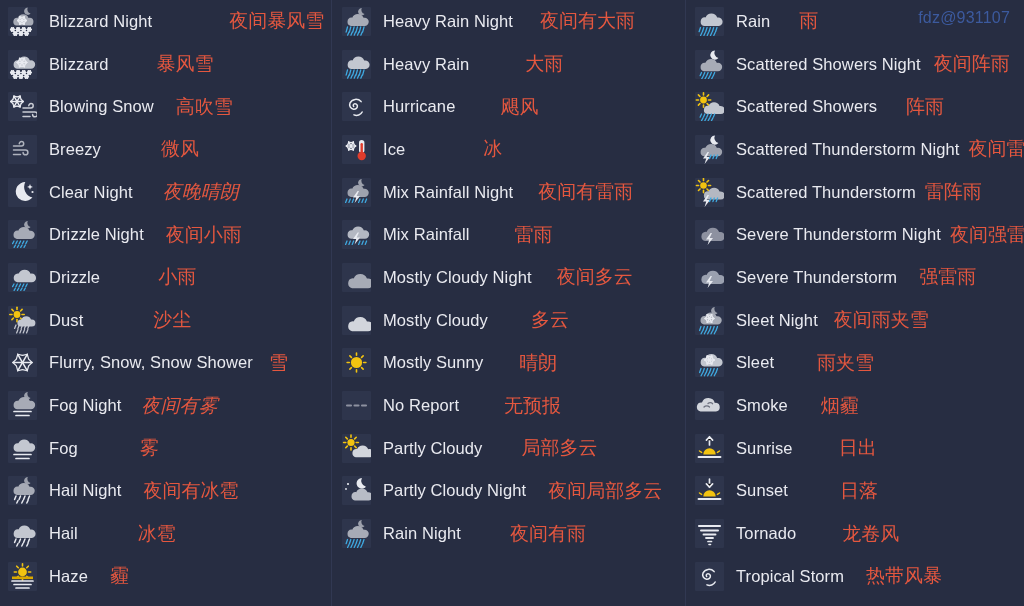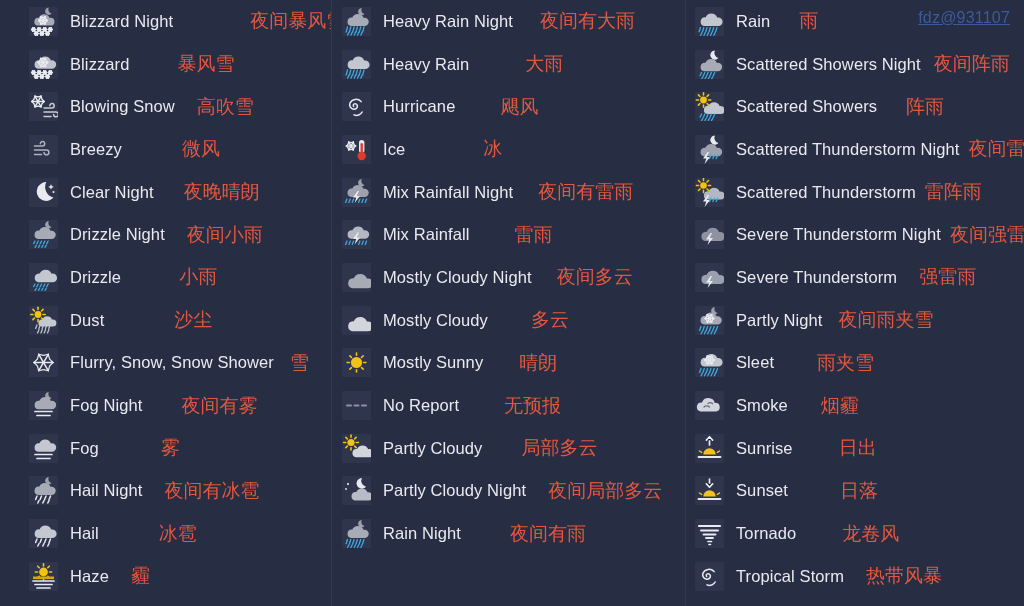--- a/index.html
+++ b/index.html
@@ -28,21 +28,21 @@
   .col-2{width:339px;border-left:1px solid #313852;}
 
   .row{
     position:relative;
     height:42.7px;
     display:flex;
     align-items:center;
     box-sizing:border-box;
     white-space:nowrap;
   }
-  .col-0 .row{padding-left:29px;}
+  .col-0 .row{padding-left:8px;}
   .col-1 .row{padding-left:10px;}
   .col-2 .row{padding-left:9px;}
 
   .iconbox{
     flex:0 0 auto;
     width:29px;height:29px;
     background:#2E354C;
     border-radius:1px;
     position:relative;
     display:flex;align-items:center;justify-content:center;
@@ -64,21 +64,20 @@
     font-family:"DejaVu Sans","Liberation Sans",sans-serif;
   }
 
   #watermark{
     position:absolute;
     right:14px;top:9px;
     color:#3C5A9E;
     font-size:16px;
     letter-spacing:.2px;
     z-index:5;
-    text-decoration:underline;
   }
 </style>
 </head>
 <body>
 
 <div id="board">
   <div class="column col-0">
       <div class="row">
         <span class="iconbox">
           <svg width="29" height="29" viewBox="0 0 29 29">
@@ -381,21 +380,21 @@
       </div>
       <div class="row">
         <span class="iconbox">
           <svg width="29" height="29" viewBox="0 0 29 29">
             <path transform="translate(5,4) scale(1.28)" fill="#E8EAF0" d="M9.6 0a7.4 7.4 0 1 0 5.6 12.2A8.6 8.6 0 0 1 9.6 0z"></path>
             <path fill="#E8EAF0" d="M22 6l.8 2.1 2.1.8-2.1.8L22 11.8l-.8-2.1-2.1-.8 2.1-.8z"></path>
             <circle cx="24.5" cy="14" r="1.1" fill="#E8EAF0"></circle>
           </svg>
         </span>
         <span class="en">Clear Night</span>
-        <span class="zh" style="margin-left: 30px;">夜晚晴朗</span>
+        <span class="zh" style="margin-left: 30px; font-style: italic;">夜晚晴朗</span>
       </div>
       <div class="row">
         <span class="iconbox">
           <svg width="29" height="29" viewBox="0 0 29 29">
             <path transform="translate(15,1) scale(0.5)" fill="#9CA0AC" d="M9.6 0a7.4 7.4 0 1 0 5.6 12.2A8.6 8.6 0 0 1 9.6 0z"></path>
             <path transform="translate(1.5,3) scale(1.18)" fill="#A7ABB6" d="M6.2 13.5a3.6 3.6 0 0 1 .5-7.1c.2 0 .5 0 .7.1A5.2 5.2 0 0 1 17 6.6a3.1 3.1 0 0 1 .9-.1 3.5 3.5 0 0 1 0 7z"></path>
             <line x1="6" y1="21" x2="4.6" y2="23.6" stroke="#3FA9E0" stroke-width="1.3" stroke-linecap="round"></line>
             <line x1="9.3" y1="21" x2="7.9" y2="23.6" stroke="#3FA9E0" stroke-width="1.3" stroke-linecap="round"></line>
             <line x1="12.6" y1="21" x2="11.2" y2="23.6" stroke="#3FA9E0" stroke-width="1.3" stroke-linecap="round"></line>
             <line x1="15.899999999999999" y1="21" x2="14.499999999999998" y2="23.6" stroke="#3FA9E0" stroke-width="1.3" stroke-linecap="round"></line>
@@ -484,21 +483,21 @@
           <svg width="29" height="29" viewBox="0 0 29 29">
             <path transform="translate(15,1) scale(0.5)" fill="#9CA0AC" d="M9.6 0a7.4 7.4 0 1 0 5.6 12.2A8.6 8.6 0 0 1 9.6 0z"></path>
             <path transform="translate(1.5,2) scale(1.2)" fill="#A7ABB6" d="M6.2 13.5a3.6 3.6 0 0 1 .5-7.1c.2 0 .5 0 .7.1A5.2 5.2 0 0 1 17 6.6a3.1 3.1 0 0 1 .9-.1 3.5 3.5 0 0 1 0 7z"></path>
             <g stroke="#E8EAF0" stroke-width="1.7" stroke-linecap="round">
               <line x1="6" y1="20.5" x2="23" y2="20.5"></line>
               <line x1="8" y1="24.5" x2="21" y2="24.5"></line>
             </g>
           </svg>
         </span>
         <span class="en">Fog Night</span>
-        <span class="zh" style="margin-left: 39px;">夜间有雾</span>
+        <span class="zh" style="margin-left: 20px; font-style: italic;">夜间有雾</span>
       </div>
       <div class="row">
         <span class="iconbox">
           <svg width="29" height="29" viewBox="0 0 29 29">
             <path transform="translate(1.5,1.5) scale(1.2)" fill="#C3C7D0" d="M6.2 13.5a3.6 3.6 0 0 1 .5-7.1c.2 0 .5 0 .7.1A5.2 5.2 0 0 1 17 6.6a3.1 3.1 0 0 1 .9-.1 3.5 3.5 0 0 1 0 7z"></path>
             <g stroke="#E8EAF0" stroke-width="1.7" stroke-linecap="round">
               <line x1="6" y1="20.5" x2="23" y2="20.5"></line>
               <line x1="8" y1="24.5" x2="21" y2="24.5"></line>
             </g>
           </svg>
@@ -931,21 +930,21 @@
             <line x1="15.899999999999999" y1="20.5" x2="14.499999999999998" y2="24.5" stroke="#3FA9E0" stroke-width="1.3" stroke-linecap="round"></line>
             <line x1="19.2" y1="20.5" x2="17.8" y2="24.5" stroke="#3FA9E0" stroke-width="1.3" stroke-linecap="round"></line>
             <line x1="22.5" y1="20.5" x2="21.1" y2="24.5" stroke="#3FA9E0" stroke-width="1.3" stroke-linecap="round"></line>
             <line x1="7.5" y1="25" x2="6.1" y2="27.8" stroke="#3FA9E0" stroke-width="1.3" stroke-linecap="round"></line>
             <line x1="10.8" y1="25" x2="9.4" y2="27.8" stroke="#3FA9E0" stroke-width="1.3" stroke-linecap="round"></line>
             <line x1="14.1" y1="25" x2="12.7" y2="27.8" stroke="#3FA9E0" stroke-width="1.3" stroke-linecap="round"></line>
             <line x1="17.4" y1="25" x2="15.999999999999998" y2="27.8" stroke="#3FA9E0" stroke-width="1.3" stroke-linecap="round"></line>
             <line x1="20.7" y1="25" x2="19.3" y2="27.8" stroke="#3FA9E0" stroke-width="1.3" stroke-linecap="round"></line>
           </svg>
         </span>
-        <span class="en">Partly Night</span>
+        <span class="en">Sleet Night</span>
         <span class="zh" style="margin-left: 16px;">夜间雨夹雪</span>
       </div>
       <div class="row">
         <span class="iconbox">
           <svg width="29" height="29" viewBox="0 0 29 29">
             <path transform="translate(1.5,2) scale(1.22)" fill="#C3C7D0" d="M6.2 13.5a3.6 3.6 0 0 1 .5-7.1c.2 0 .5 0 .7.1A5.2 5.2 0 0 1 17 6.6a3.1 3.1 0 0 1 .9-.1 3.5 3.5 0 0 1 0 7z"></path>
             <line x1="9.9" y1="12" x2="19.1" y2="12" stroke="#E8EAF0" stroke-width="1.5" stroke-linecap="round"></line>
             <line x1="19.1" y1="12" x2="17.49757456850152" y2="10.350080990931097" stroke="#E8EAF0" stroke-width="1.2" stroke-linecap="round"></line>
             <line x1="19.1" y1="12" x2="17.49757456850152" y2="13.649919009068903" stroke="#E8EAF0" stroke-width="1.2" stroke-linecap="round"></line>
             <line x1="9.9" y1="12" x2="11.50242543149848" y2="13.649919009068903" stroke="#E8EAF0" stroke-width="1.2" stroke-linecap="round"></line>

